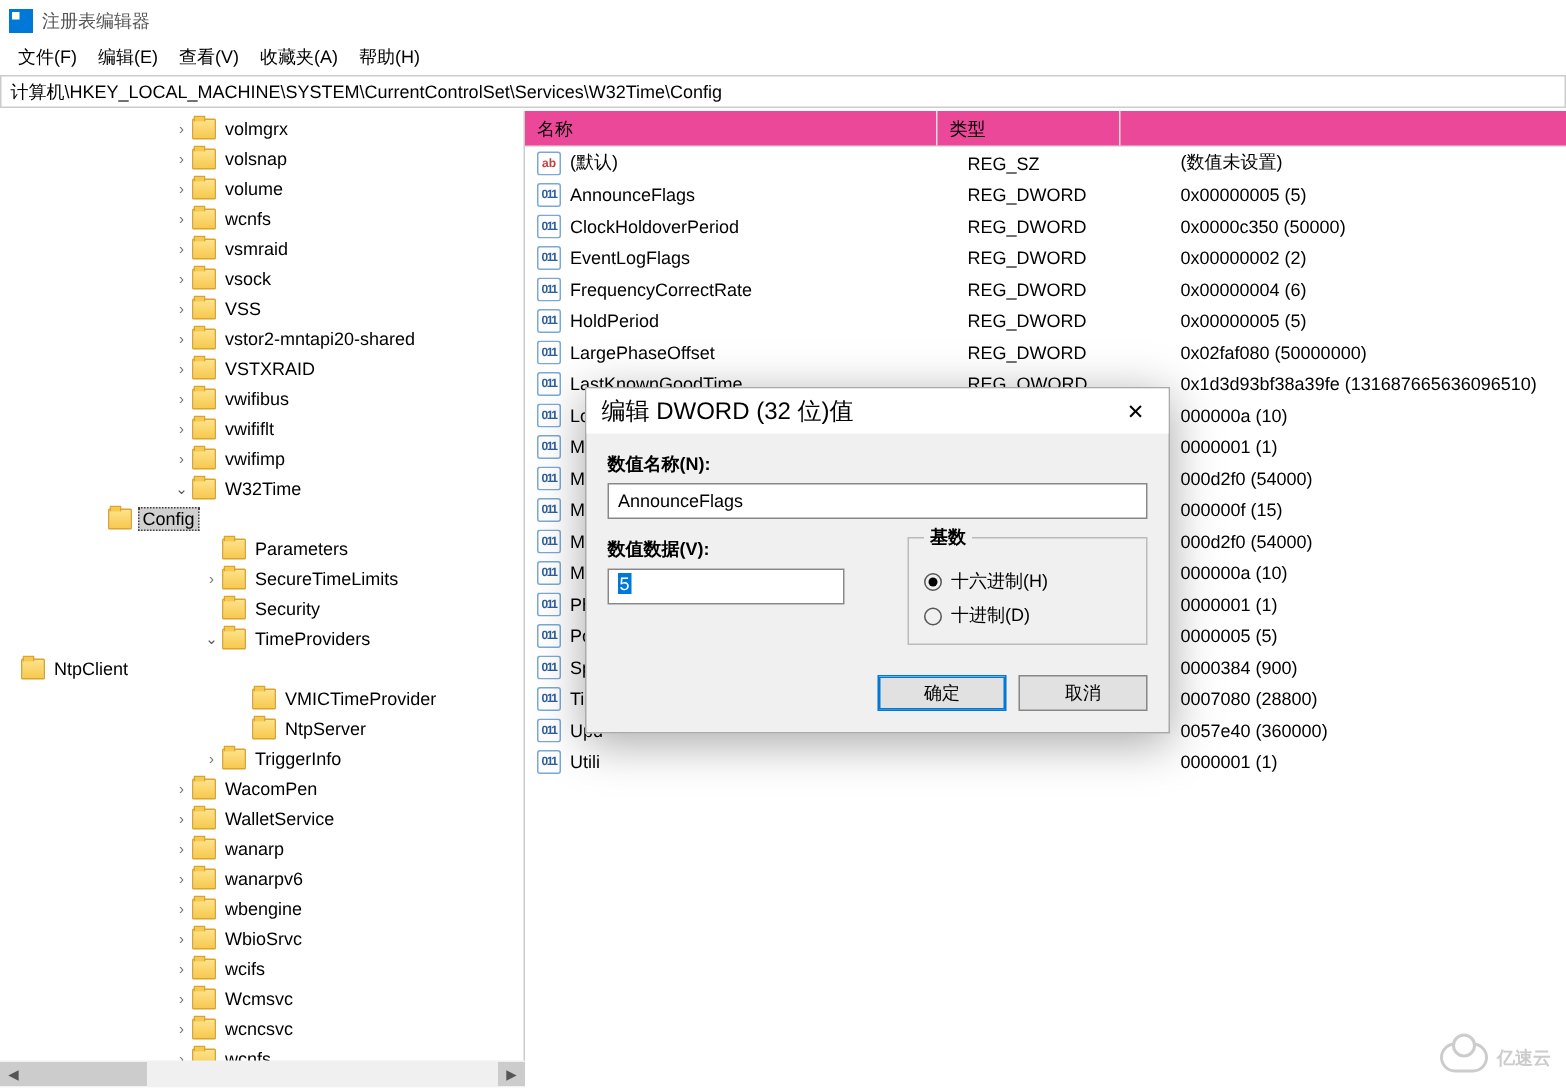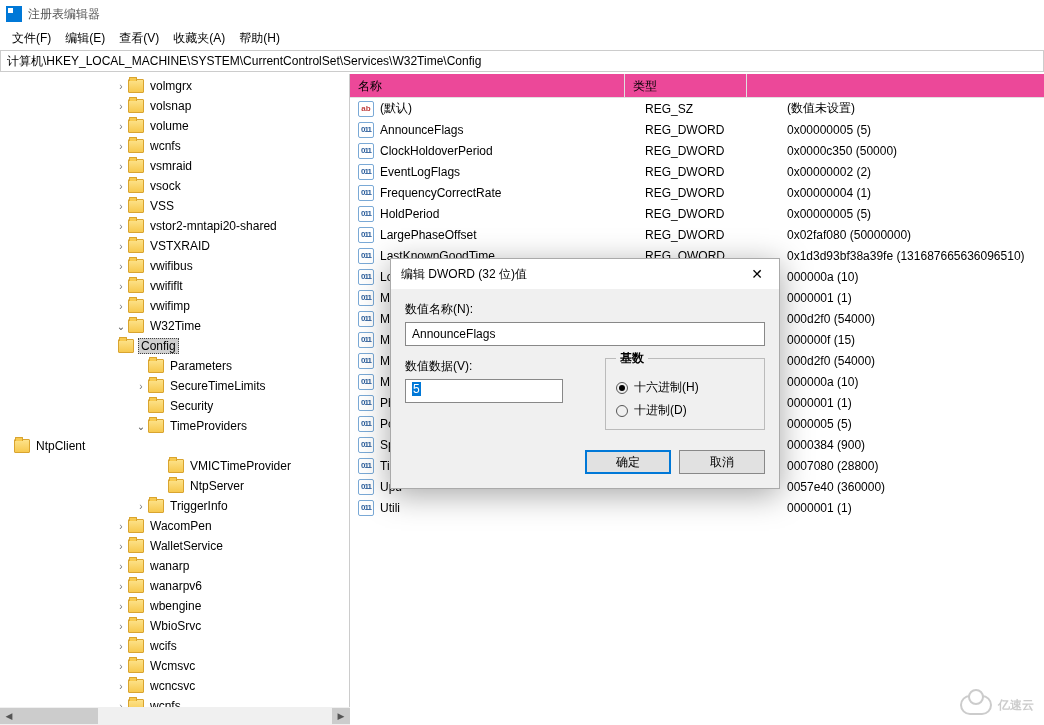--- a/index.html
+++ b/index.html
@@ -33,24 +33,24 @@
     .val-icon { width: 16px; height: 16px; border: 1px solid #7aa9d6; border-radius: 2px; background: #fff; display: flex; align-items: center; justify-content: center; font-size: 8px; font-weight: bold; }
     .val-icon.sz { color: #c04040; } .val-icon.sz::after { content: "ab"; }
     .val-icon.dw { color: #2d5f9c; } .val-icon.dw::after { content: "011"; letter-spacing: -1px; }
     .hscroll { position: absolute; left: 0; bottom: 0; width: 350px; height: 18px; background: #f0f0f0; display: flex; align-items: center; }
     .hscroll-btn { width: 18px; height: 16px; background: #ccc; display: flex; align-items: center; justify-content: center; font-size: 9px; color: #555; }
     .hscroll-track { flex: 1; height: 16px; position: relative; }
     .hscroll-thumb { position: absolute; left: 0; top: 0; width: 80px; height: 16px; background: #ccc; }
     
     .overlay-dialog { position: absolute; left: 390px; top: 258px; width: 390px; background: #f0f0f0; border: 1px solid #aaa; box-shadow: 0 6px 30px rgba(0,0,0,0.35); }
     .dlg-title { height: 30px; display: flex; align-items: center; justify-content: space-between; padding: 0 2px 0 10px; background: #fff; }
-    .dlg-title span { font-size: 12px; }
+    .dlg-title span { font-size: 16px; }
     .dlg-close { width: 40px; height: 28px; display: flex; align-items: center; justify-content: center; font-size: 14px; cursor: default; }
     .dlg-body { padding: 12px 14px 14px 14px; }
-    .dlg-label { margin-bottom: 4px; }
+    .dlg-label { margin-bottom: 4px; font-weight: bold; }
     .dlg-input { width: 100%; height: 24px; padding: 2px 6px; border: 1px solid #888; background: #fff; }
     .dlg-input.ro { background: #fff; color: #000; }
     .dlg-row2 { display: flex; gap: 18px; margin-top: 12px; justify-content: flex-end; }
     .dlg-col-l { flex: 1; }
     .dlg-col-r { width: 160px; }
     .dlg-input.val { width: 158px; }
     .sel-text { background: #0078d7; color: #fff; padding: 0 1px; }
     .fieldset { border: 1px solid #bbb; padding: 6px 10px 10px 10px; margin-top: -8px; }
     .fieldset legend { padding: 0 4px; font-weight: bold; }
     .radio-row { display: flex; align-items: center; gap: 6px; margin-top: 6px; font-size: 12px; }
@@ -142,21 +142,21 @@
         <div class="tree-row" style="padding-left: 114px;">
           <span class="arrow">›</span>
           <span class="folder-icon"></span>
           <span class="node-label">vwifimp</span>
         </div>
         <div class="tree-row" style="padding-left: 114px;">
           <span class="arrow open">⌄</span>
           <span class="folder-icon"></span>
           <span class="node-label">W32Time</span>
         </div>
-        <div class="tree-row leaf-selected" style="padding-left: 104px;">
+        <div class="tree-row leaf-selected" style="padding-left: 58px;">
           <span class="arrow"></span>
           <span class="folder-icon"></span>
           <span class="node-label">Config</span>
         </div>
         <div class="tree-row" style="padding-left: 134px;">
           <span class="arrow"></span>
           <span class="folder-icon"></span>
           <span class="node-label">Parameters</span>
         </div>
         <div class="tree-row" style="padding-left: 134px;">
@@ -283,21 +283,21 @@
           </div>
           <div class="lr-type">REG_DWORD</div>
           <div class="lr-data">0x00000002 (2)</div>
         </div>
         <div class="list-row">
           <div class="lr-name">
             <span class="val-icon dw"></span>
             <span>FrequencyCorrectRate</span>
           </div>
           <div class="lr-type">REG_DWORD</div>
-          <div class="lr-data">0x00000004 (1)</div>
+          <div class="lr-data">0x00000004 (6)</div>
         </div>
         <div class="list-row">
           <div class="lr-name">
             <span class="val-icon dw"></span>
             <span>HoldPeriod</span>
           </div>
           <div class="lr-type">REG_DWORD</div>
           <div class="lr-data">0x00000005 (5)</div>
         </div>
         <div class="list-row">

